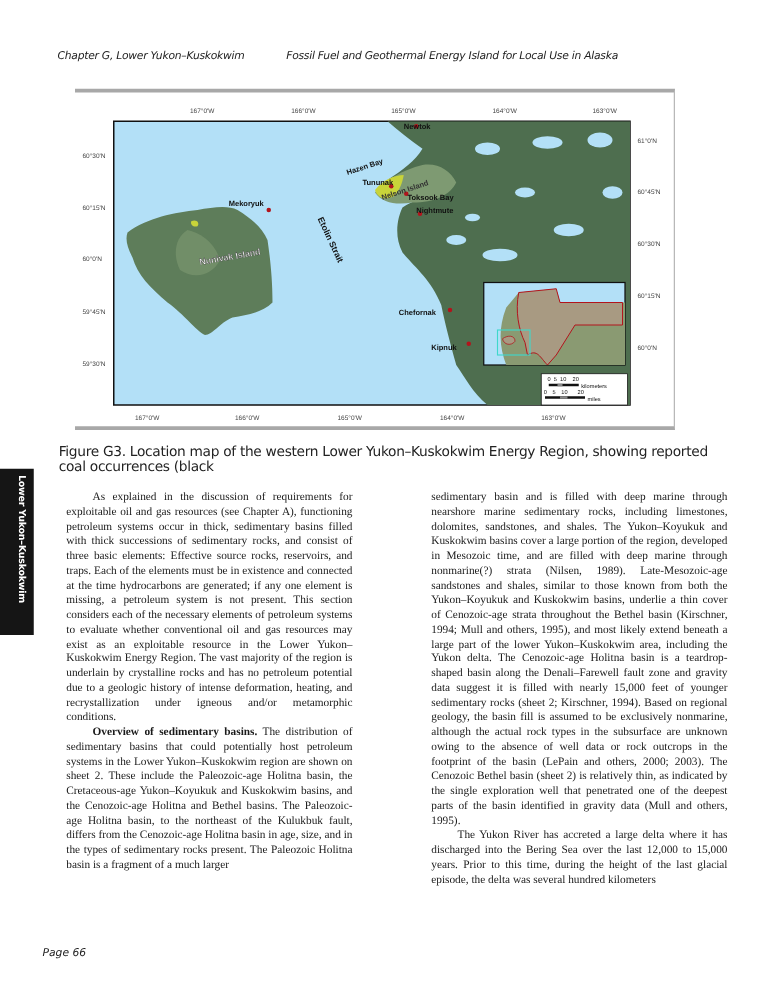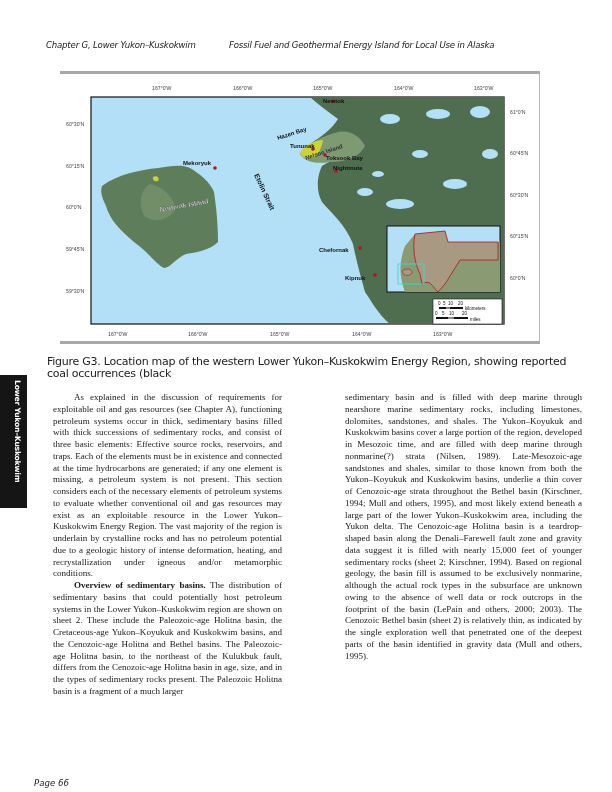--- a/index.html
+++ b/index.html
@@ -21,21 +21,21 @@
   .side-tab-text { position: absolute; left: 13px; top: 5px; writing-mode: vertical-rl; font-family: "DejaVu Sans", sans-serif; font-weight: bold; font-size: 7.6px; color: #ffffff; letter-spacing: -0.2px; }
 
   .col { position: absolute; top: 392px; width: 229px; font-size: 9.05px; line-height: 11.75px; text-align: justify; }
   .col-left { left: 53px; }
   .col-right { left: 303px; width: 237px; margin-left: 42px; }
   .col p { margin: 0; }
   .indent { text-indent: 21px; }
   .section-heading { font-weight: bold; font-size: 10.3px; line-height: 12px; margin: 0 0 1px 0; }
   .subhead { font-weight: bold; }
 
-  .page-number { position: absolute; left: 34px; top: 778px; font-family: "DejaVu Sans", sans-serif; font-style: italic; font-size: 8.6px; color: #222; }
+  .page-number { position: absolute; left: 34px; top: 758px; font-family: "DejaVu Sans", sans-serif; font-style: italic; font-size: 8.6px; color: #222; }
 </style>
 </head>
 <body>
 
 <div class="running-head rh-left">Chapter G, Lower Yukon–Kuskokwim</div>
 <div class="running-head rh-right">Fossil Fuel and Geothermal Energy Island for Local Use in Alaska</div>
 
 <div class="figure-frame">
   <svg class="map-svg" width="480" height="273" viewBox="0 0 480 273">
 
@@ -162,15 +162,16 @@
   <span class="side-tab-text">Lower Yukon–Kuskokwim</span>
 </div>
 
 <div class="col col-left">
   <p class="indent">As explained in the discussion of requirements for exploitable oil and gas resources (see Chapter A), functioning petroleum systems occur in thick, sedimentary basins filled with thick successions of sedimentary rocks, and consist of three basic elements: Effective source rocks, reservoirs, and traps. Each of the elements must be in existence and connected at the time hydrocarbons are generated; if any one element is missing, a petroleum system is not present. This section considers each of the necessary elements of petroleum systems to evaluate whether conventional oil and gas resources may exist as an exploitable resource in the Lower Yukon–Kuskokwim Energy Region. The vast majority of the region is underlain by crystalline rocks and has no petroleum potential due to a geologic history of intense deformation, heating, and recrystallization under igneous and/or metamorphic conditions.</p>
   <p class="indent"><span class="subhead">Overview of sedimentary basins.</span><span> The distribution of sedimentary basins that could potentially host petroleum systems in the Lower Yukon–Kuskokwim region are shown on sheet 2. These include the Paleozoic-age Holitna basin, the Cretaceous-age Yukon–Koyukuk and Kuskokwim basins, and the Cenozoic-age Holitna and Bethel basins. The Paleozoic-age Holitna basin, to the northeast of the Kulukbuk fault, differs from the Cenozoic-age Holitna basin in age, size, and in the types of sedimentary rocks present. The Paleozoic Holitna basin is a fragment of a much larger</span></p>
 </div>
 
 <div class="col col-right">
   <p>sedimentary basin and is filled with deep marine through nearshore marine sedimentary rocks, including limestones, dolomites, sandstones, and shales. The Yukon–Koyukuk and Kuskokwim basins cover a large portion of the region, developed in Mesozoic time, and are filled with deep marine through nonmarine(?) strata (Nilsen, 1989). Late-Mesozoic-age sandstones and shales, similar to those known from both the Yukon–Koyukuk and Kuskokwim basins, underlie a thin cover of Cenozoic-age strata throughout the Bethel basin (Kirschner, 1994; Mull and others, 1995), and most likely extend beneath a large part of the lower Yukon–Kuskokwim area, including the Yukon delta. The Cenozoic-age Holitna basin is a teardrop-shaped basin along the Denali–Farewell fault zone and gravity data suggest it is filled with nearly 15,000 feet of younger sedimentary rocks (sheet 2; Kirschner, 1994). Based on regional geology, the basin fill is assumed to be exclusively nonmarine, although the actual rock types in the subsurface are unknown owing to the absence of well data or rock outcrops in the footprint of the basin (LePain and others, 2000; 2003). The Cenozoic Bethel basin (sheet 2) is relatively thin, as indicated by the single exploration well that penetrated one of the deepest parts of the basin identified in gravity data (Mull and others, 1995).</p>
+  <p class="indent">The Yukon River has accreted a large delta where it has discharged into the Bering Sea over the last 12,000 to 15,000 years. Prior to this time, during the height of the last glacial episode, the delta was several hundred kilometers</p>
 </div>
 
 <div class="page-number">Page 66</div>
 
 </body></html>

